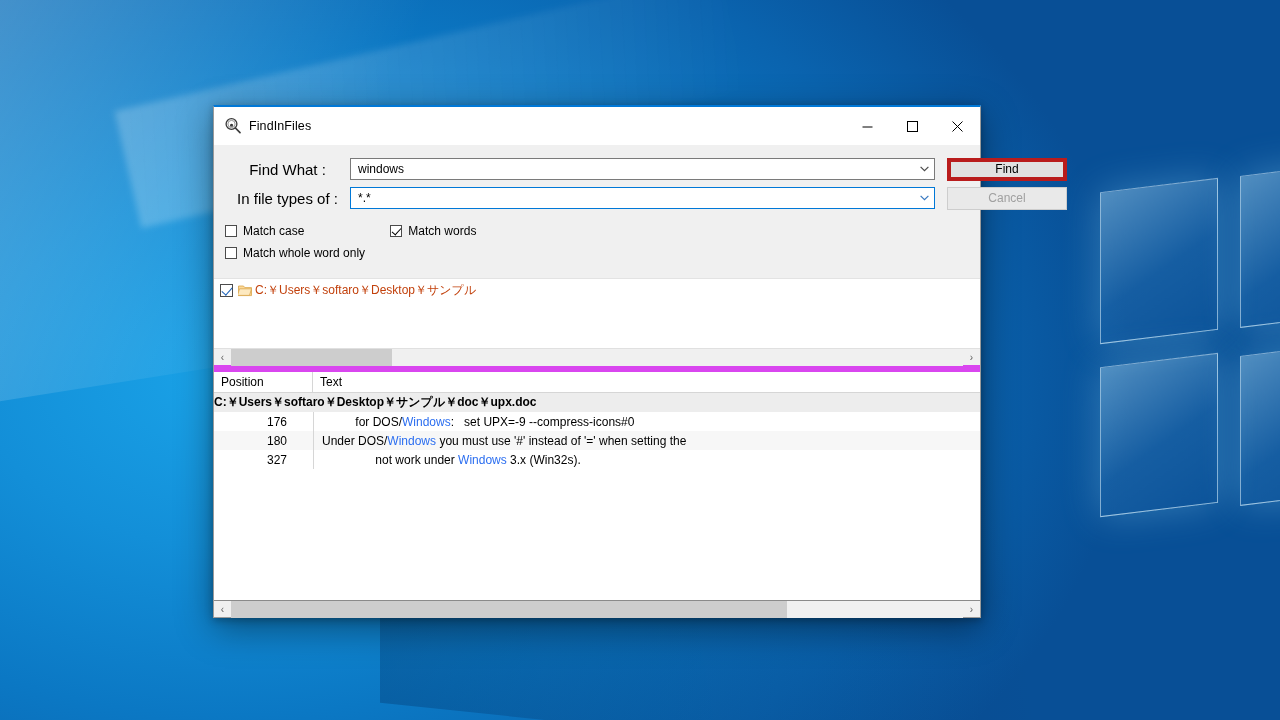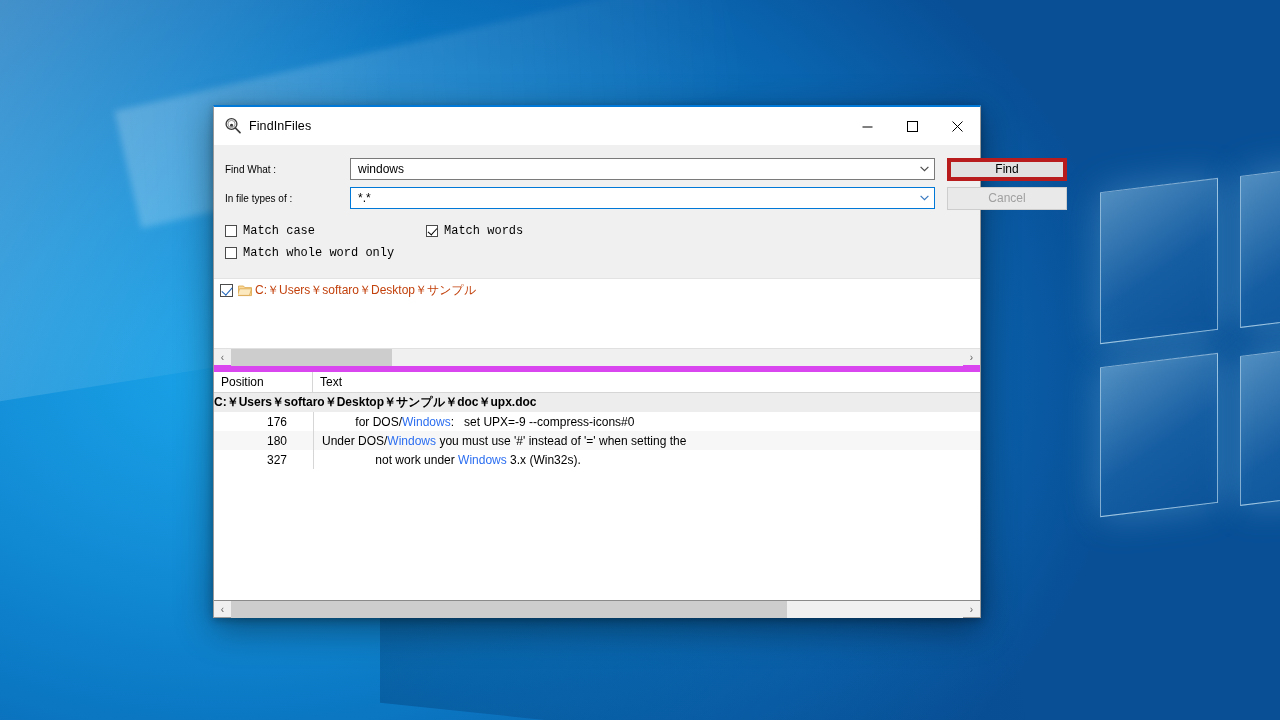--- a/index.html
+++ b/index.html
@@ -101,23 +101,24 @@
   }
   .form-row {
     display: flex;
     align-items: center;
     height: 24px;
     margin-bottom: 5px;
     padding-left: 11px;
   }
   .form-label {
     width: 125px;
-    font-size: 10px;
-    color: #000;
-    flex: 0 0 auto;
+    font-size: 15px;
+    color: #000;
+    flex: 0 0 auto;
+    text-align: center;
   }
   .combo {
     position: relative;
     width: 585px; height: 22px;
     background: #fff;
     border: 1px solid #7a7a7a;
     display: flex;
     align-items: center;
     flex: 0 0 auto;
   }
@@ -152,39 +153,39 @@
   .btn.disabled {
     color: #a0a0a0;
     background: #e9e9e9;
     border: 1px solid #cdcdcd;
   }
 
   
   .check-area { padding: 5px 0 6px 11px; }
   .check-line { display: flex; align-items: center; height: 22px; }
   .chk-item { display: flex; align-items: center; }
-  .chk-item.col2 { margin-left: 111px; }
+  .chk-item.col2 { margin-left: 86px; }
   .chkbox {
     width: 12px; height: 12px;
     border: 1px solid #4b4b4b;
     background: #fff;
     margin-right: 6px;
     position: relative;
     flex: 0 0 auto;
   }
   .chkbox.checked::after {
     content: "";
     position: absolute;
     left: 3px; top: 0px;
     width: 4px; height: 8px;
     border: solid #000;
     border-width: 0 1.4px 1.4px 0;
     transform: rotate(42deg);
   }
-  .chk-label { font-size: 12px; color: #000; font-family: Liberation Mono, monospace; }
+  .chk-label { font-size: 12px; color: #000; }
 
   
   .tree-panel {
     flex: 0 0 auto;
     height: 70px;
     background: #ffffff;
     border-top: 1px solid #e3e3e3;
     position: relative;
     overflow: hidden;
   }

